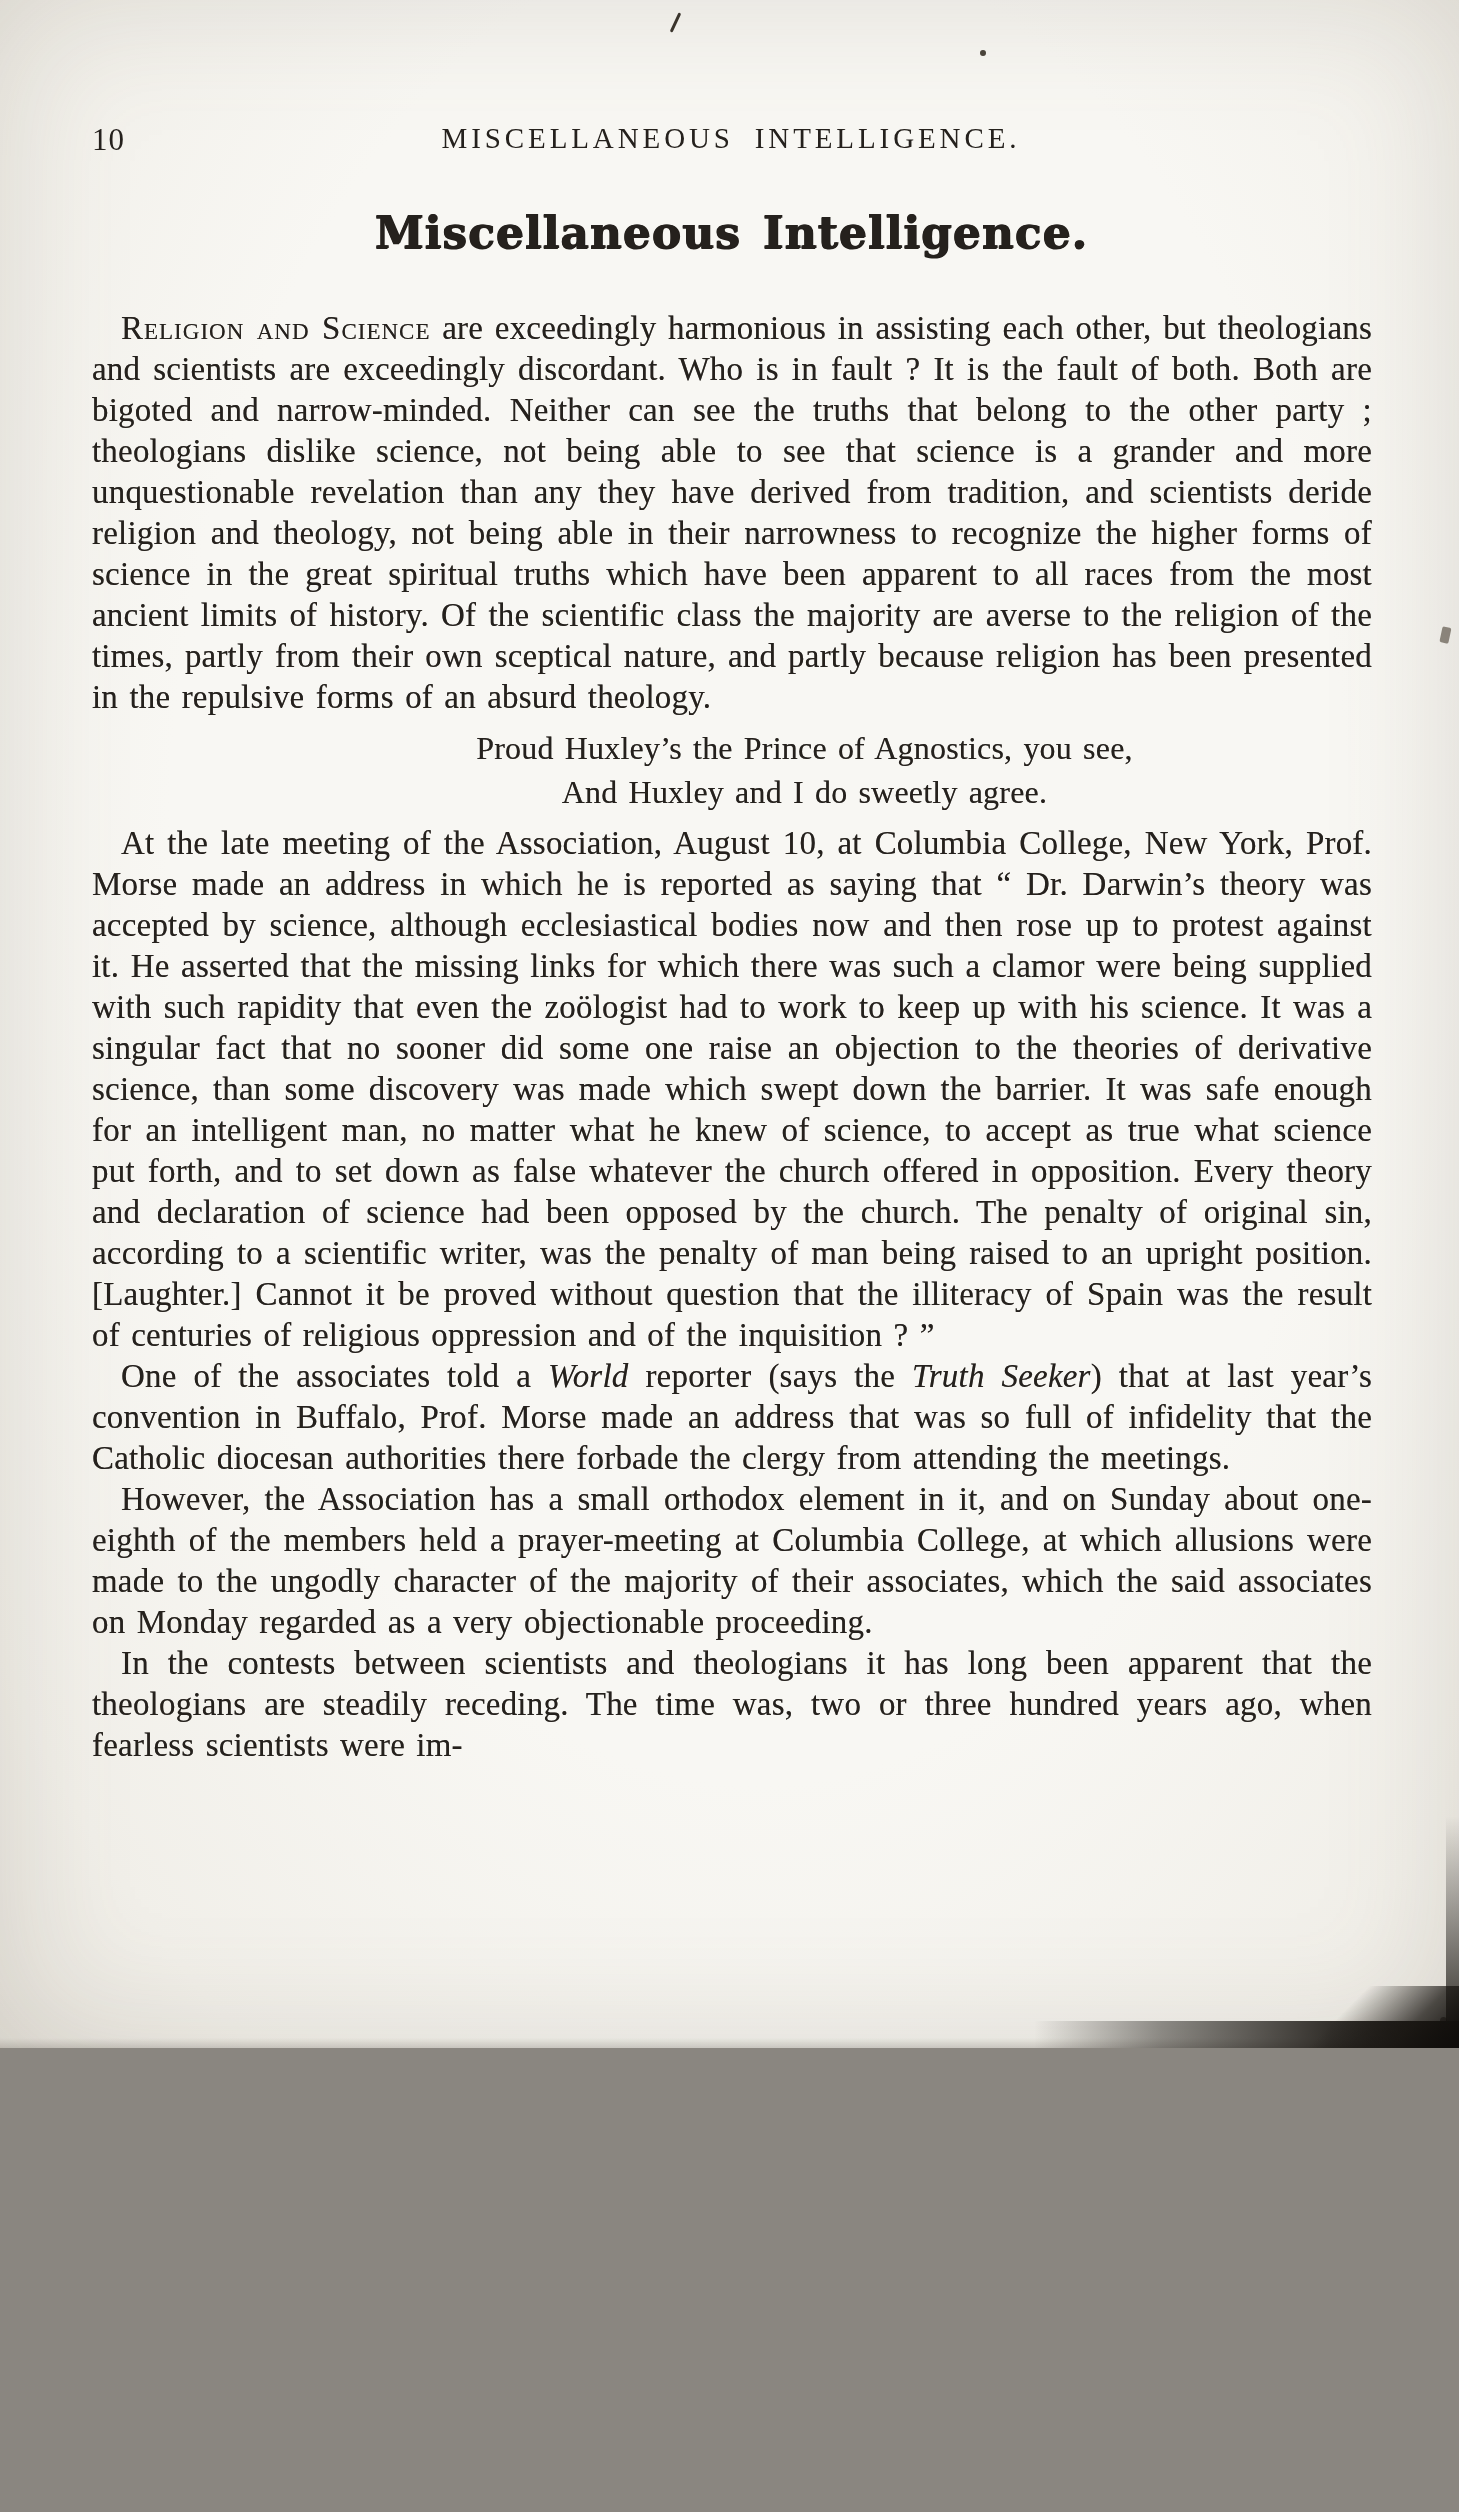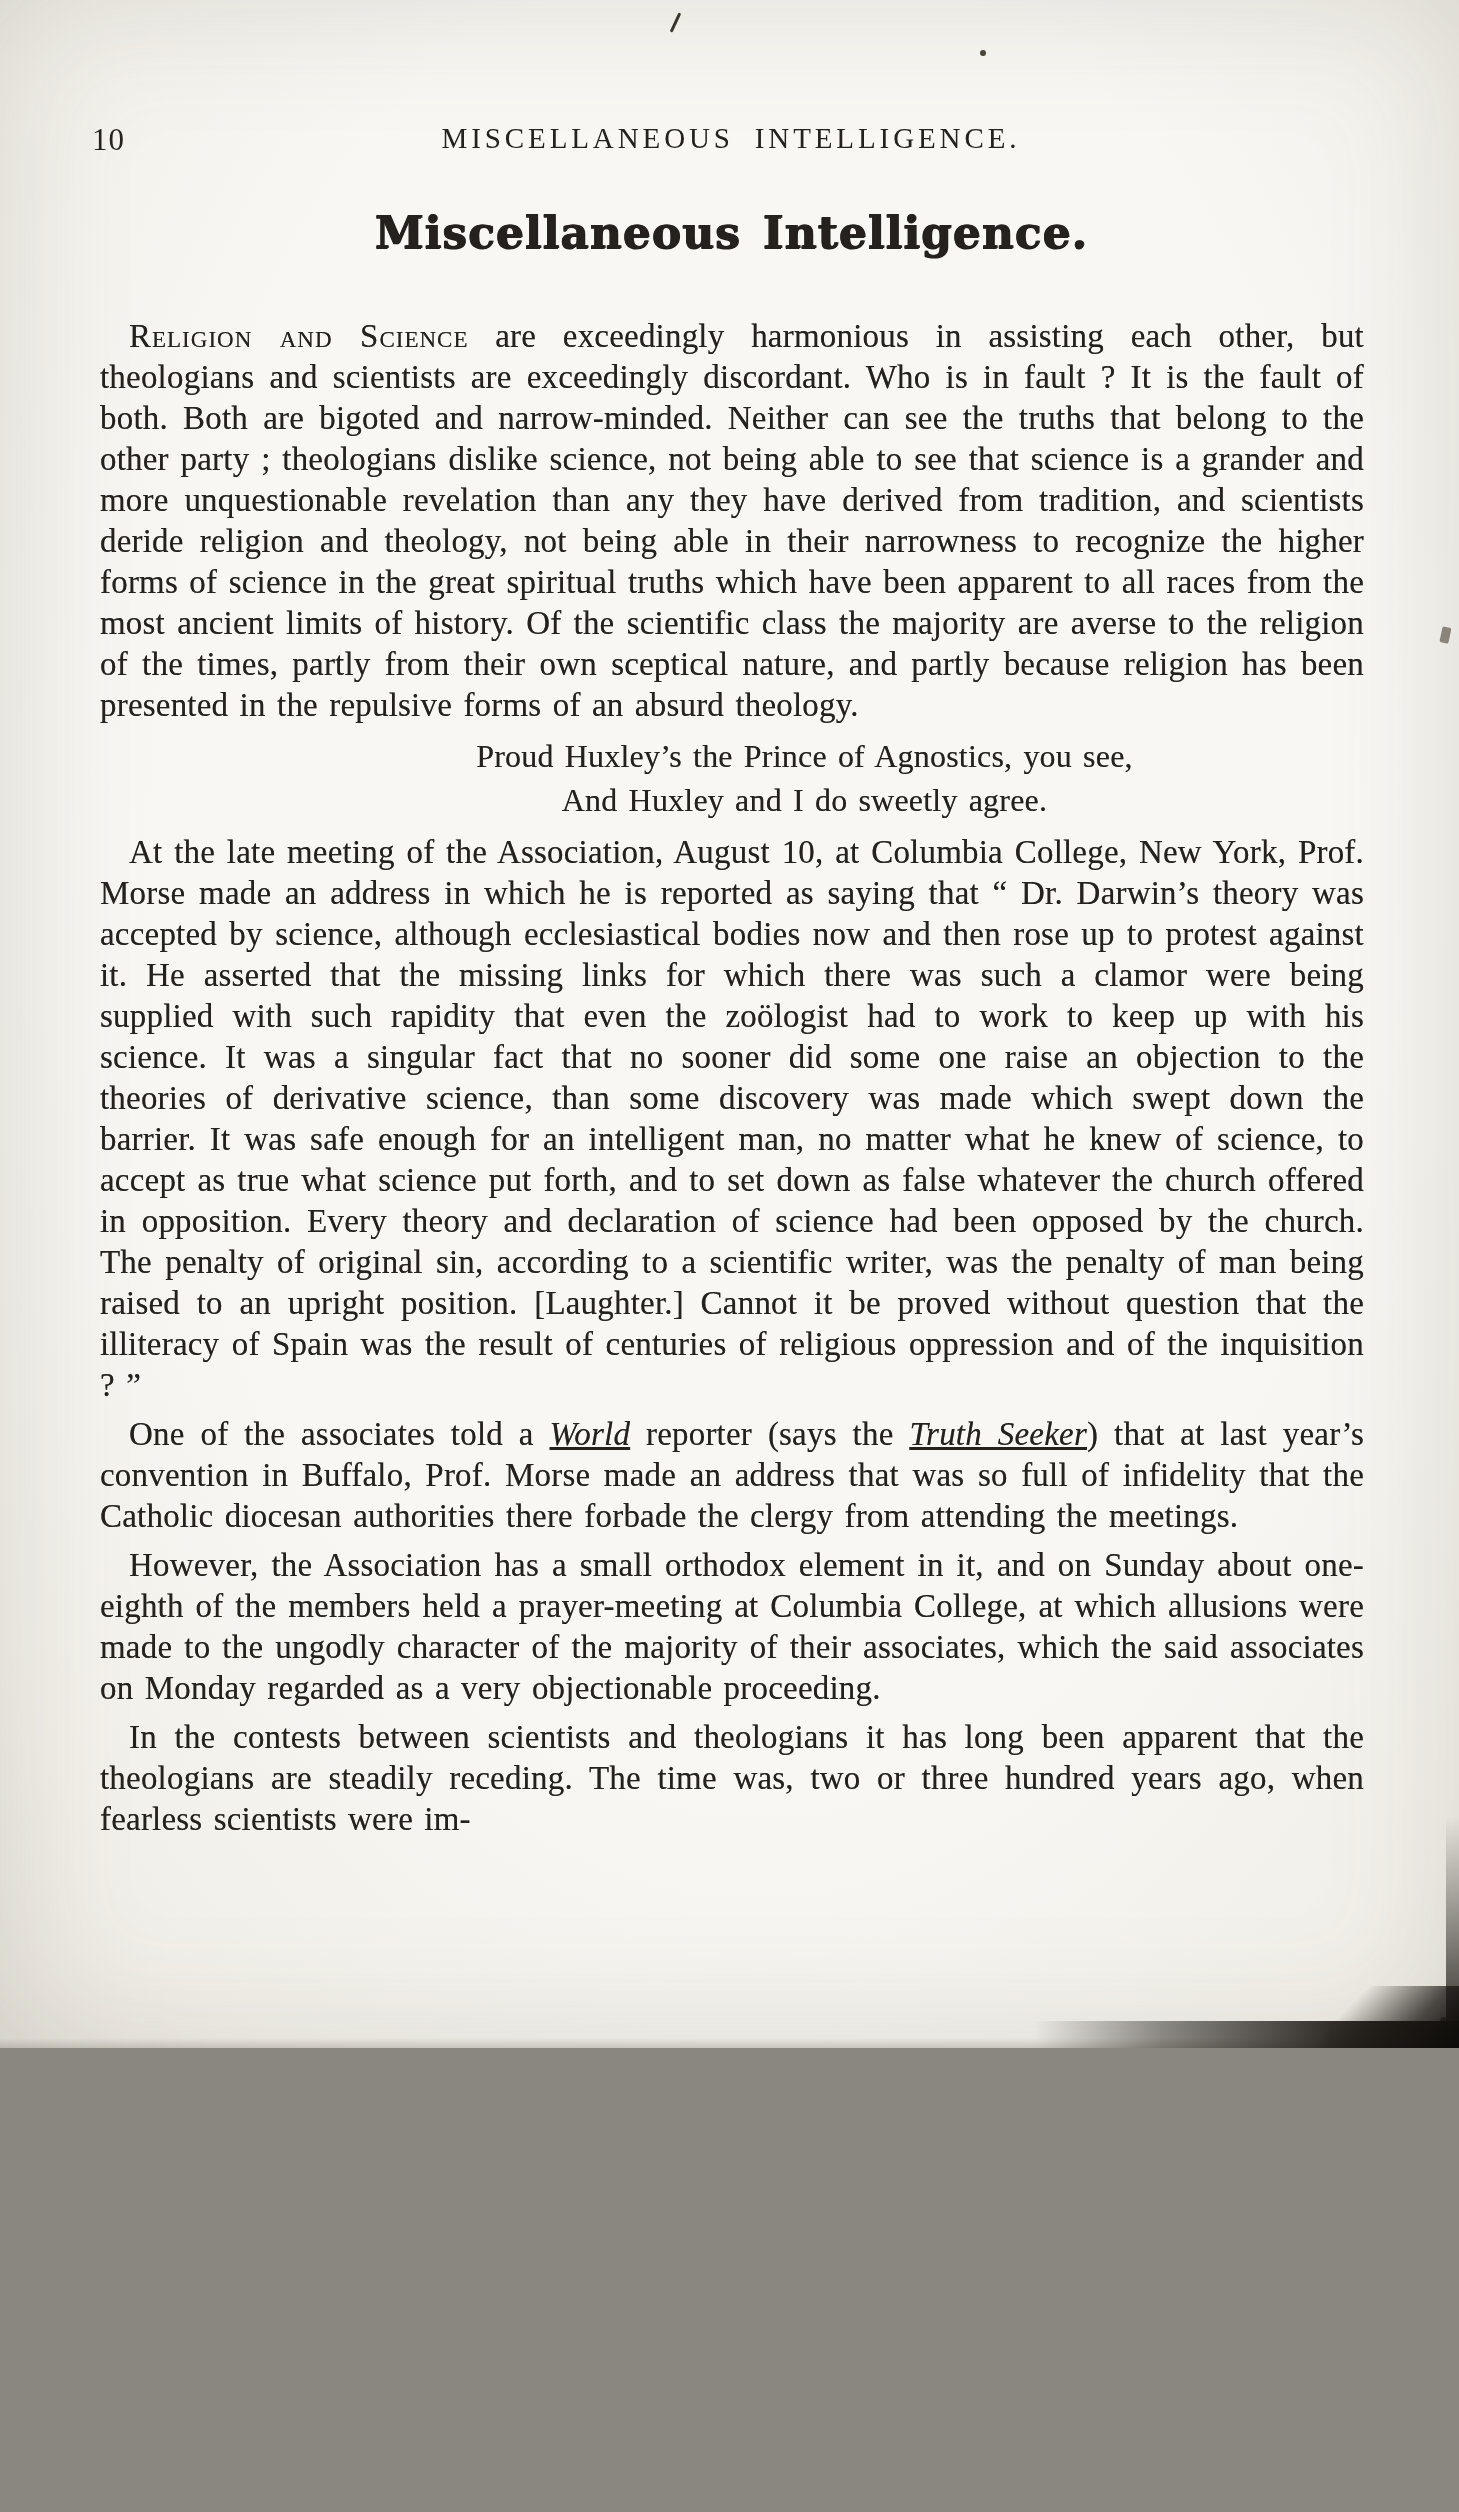--- a/index.html
+++ b/index.html
@@ -60,25 +60,25 @@
     left: 92px;
     width: 1280px;
     font-size: 33px;
     line-height: 41px;
     text-align: justify;
     word-spacing: 2.9px;
     letter-spacing: 0.2px;
     text-shadow: 0 0 0.5px rgba(35, 30, 24, 0.55);
   }
   .para {
-    margin: 8px;
+    margin: 0;
     text-indent: 29px;
   }
   .smallcaps { font-variant: small-caps; letter-spacing: 1px; }
-  .italic { font-style: italic; text-decoration: underline; }
+  .italic { font-style: italic; }
   .verse {
     margin: 7.7px 0 9.7px 145px;
     line-height: 44px;
     font-size: 32px;
     text-align: center;
   }
   
   .artifact { position: absolute; pointer-events: none; }
   .artifact-slash {
     top: 11.6px; left: 674px; width: 2.9px; height: 21px;

